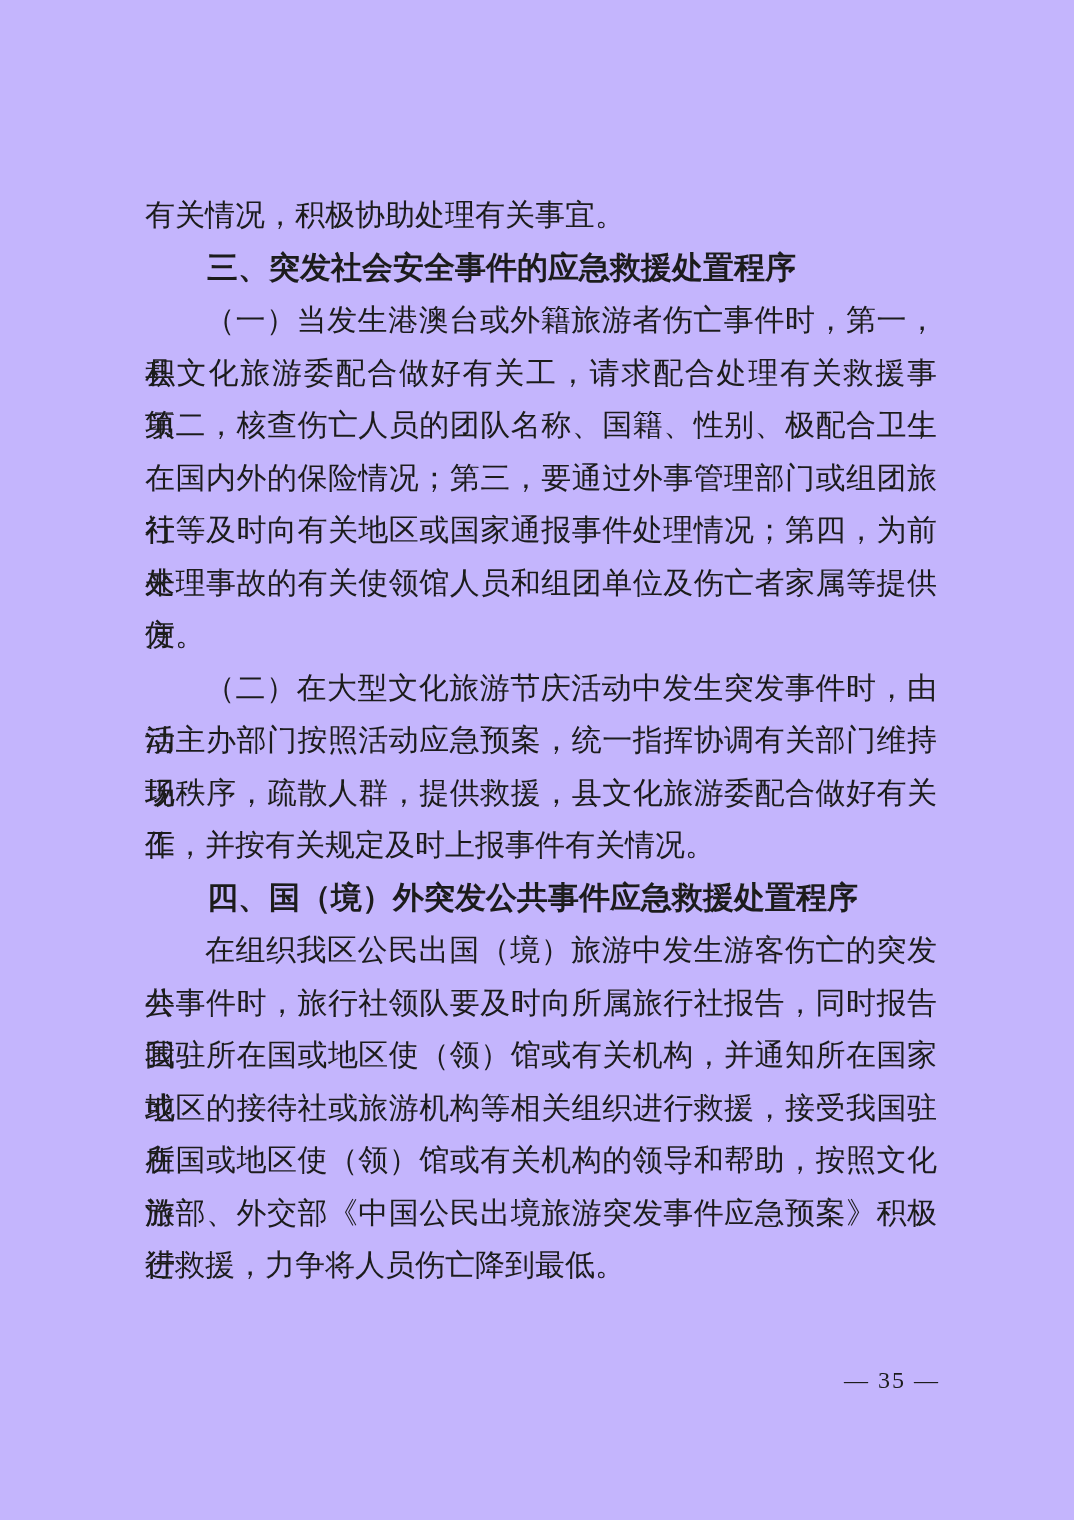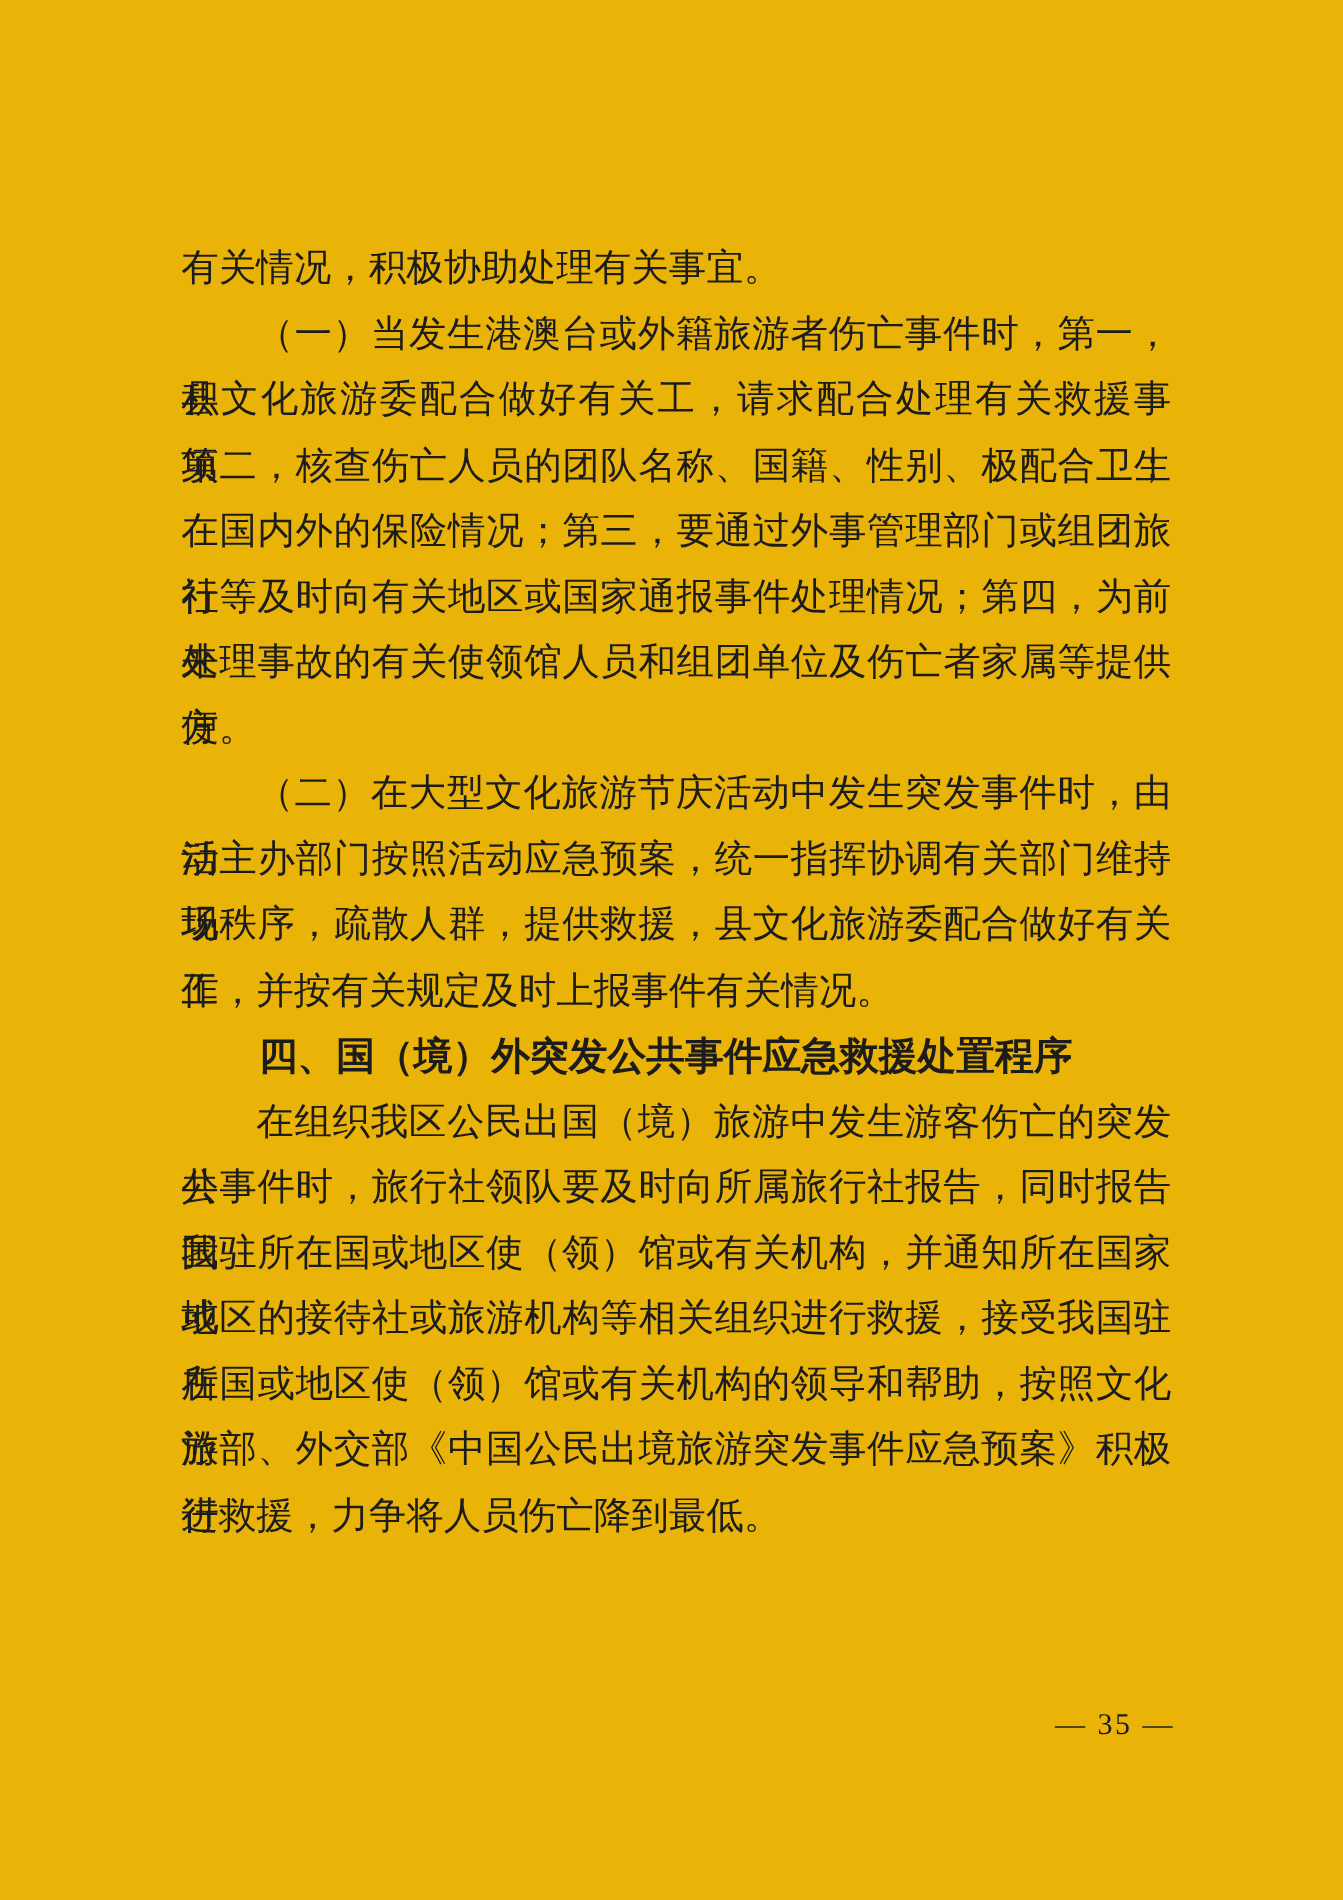--- a/index.html
+++ b/index.html
@@ -8,21 +8,21 @@
     width: 1074px;
     height: 1520px;
     background: #ffffff;
     font-family: "Liberation Serif", "DejaVu Serif", serif;
   }
 
   .page {
     position: relative;
     width: 1074px;
     height: 1520px;
-    background: #eab308;
+    background: #c4b5fd;
     color: #1c1c1c;
     overflow: hidden;
   }
 
   .content {
     position: absolute;
     left: 145px;
     top: 189px;
     width: 792px;
   }
@@ -60,20 +60,21 @@
     color: #1c1c1c;
     font-family: "Liberation Serif", "DejaVu Serif", serif;
   }
 </style>
 </head>
 <body>
 
 <div class="page">
   <div class="content">
     <div class="line">有关情况，积极协助处理有关事宜。</div>
+    <div class="line heading indent">三、突发社会安全事件的应急救援处置程序</div>
     <div class="line indent justify">（一）当发生港澳台或外籍旅游者伤亡事件时，第一，积</div>
     <div class="line justify">县文化旅游委配合做好有关工，请求配合处理有关救援事项；</div>
     <div class="line justify">第二，核查伤亡人员的团队名称、国籍、性别、极配合卫生</div>
     <div class="line justify">在国内外的保险情况；第三，要通过外事管理部门或组团旅行</div>
     <div class="line justify">社等及时向有关地区或国家通报事件处理情况；第四，为前来</div>
     <div class="line justify">处理事故的有关使领馆人员和组团单位及伤亡者家属等提供方</div>
     <div class="line">便。</div>
     <div class="line indent justify">（二）在大型文化旅游节庆活动中发生突发事件时，由活</div>
     <div class="line justify">动主办部门按照活动应急预案，统一指挥协调有关部门维持现</div>
     <div class="line justify">场秩序，疏散人群，提供救援，县文化旅游委配合做好有关工</div>

